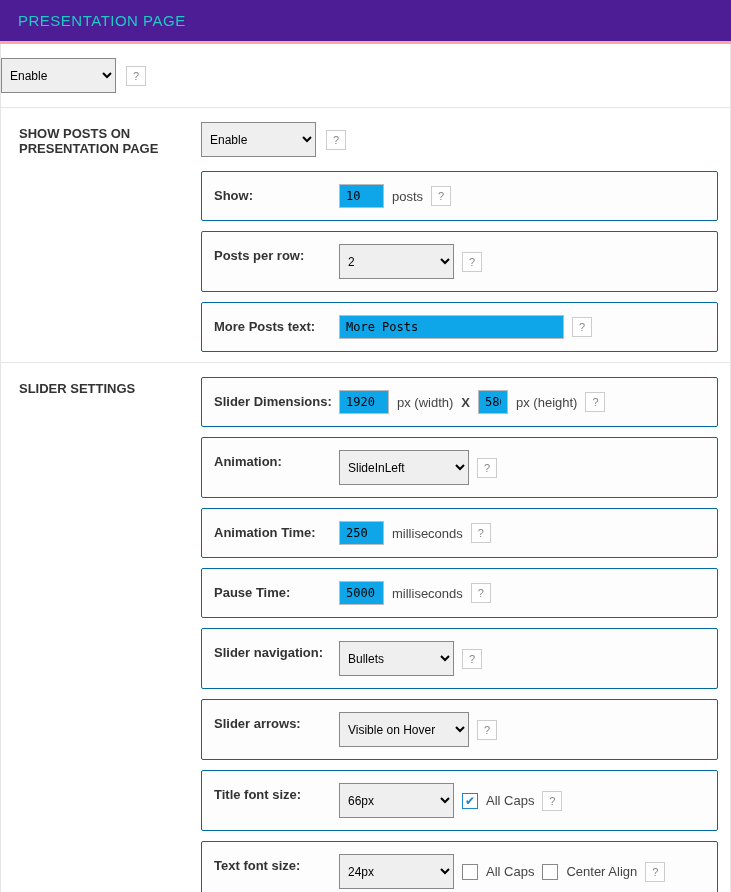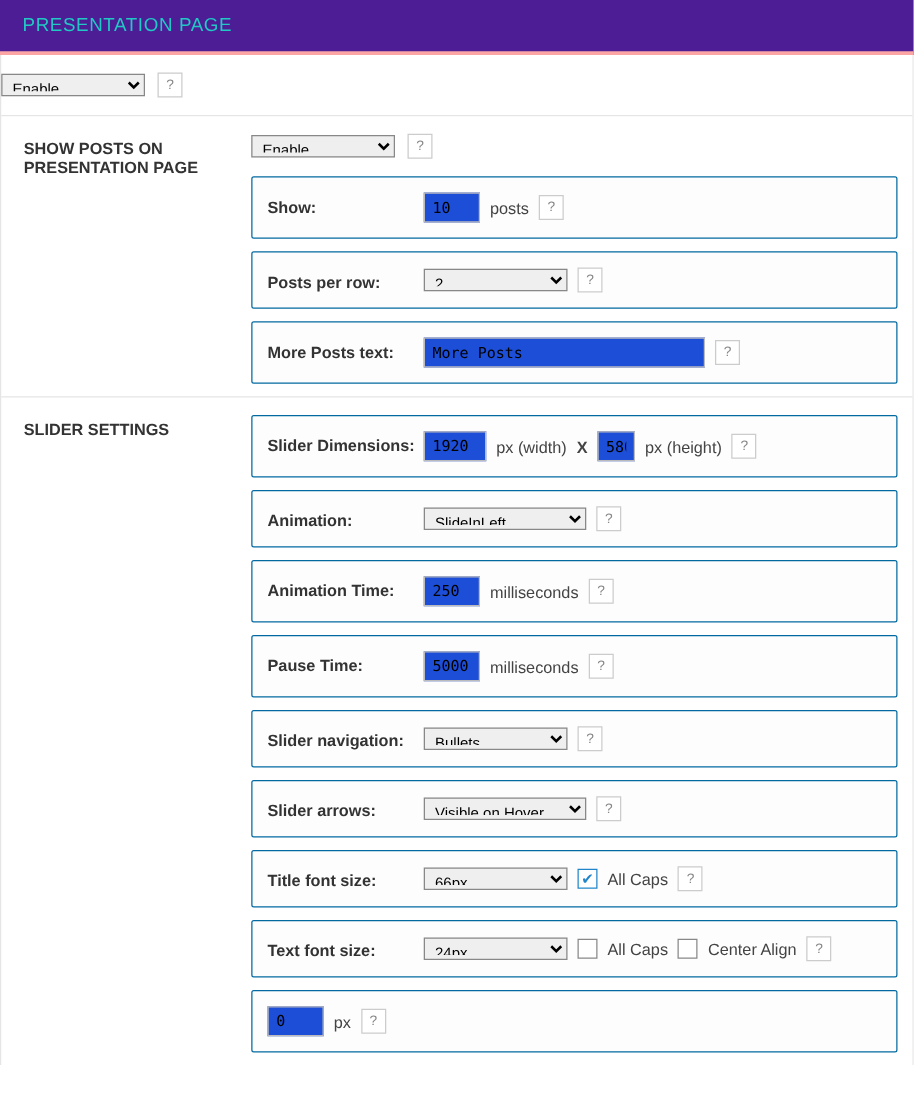--- a/index.html
+++ b/index.html
@@ -9,23 +9,23 @@
   .header-title { color: #21c9c5; font-size: 15px; font-weight: normal; letter-spacing: 0.5px; }
   .content { padding: 0; border-left:1px solid #e5e5e5; border-right:1px solid #e5e5e5; }
   .section { display: flex; border-bottom: 1px solid #e5e5e5; }
   .section-label { width: 200px; padding: 18px 14px 14px 18px; font-weight: bold; font-size: 13px; color: #333; text-transform: uppercase; flex-shrink:0; }
   .section-body { flex: 1; padding: 14px 12px 0 0; }
   .row-top { display: flex; align-items: center; gap: 10px; margin-bottom: 14px; }
   .sub { border:1px solid #0369a1; border-radius:2px; margin-bottom: 10px; background:#fdfdfd; }
   .sub-inner { display:flex; align-items:flex-start; padding:12px 12px; }
   .sub-label { width: 125px; font-weight: bold; font-size: 13px; color:#333; padding-top:4px; flex-shrink:0; }
   .sub-controls { display:flex; align-items:center; flex-wrap:wrap; gap:8px; }
-  select { font-family: Arial; font-size: 12px; padding: 3px 4px; border:1px solid #888; background:#efefef; height:18px; }
+  select { font-family: Arial; font-size: 12px; padding: 3px 4px; border:1px solid #888; background:#efefef; height:35px; }
   select.sm { width: 115px; }
-  input[type=text] { font-family: monospace; font-size: 12px; padding: 4px 6px; border:1px solid #bbb; height:24px; background:#1d4ed8; }
+  input[type=text] { font-family: monospace; font-size: 12px; padding: 4px 6px; border:1px solid #bbb; height:24px; background:#0ea5e9; }
   input.num { width: 45px; }
   input.wide { width: 225px; }
   .help { display:inline-flex; align-items:center; justify-content:center; width:20px; height:20px; border:1px solid #ccc; color:#888; font-size:11px; background:#fff; cursor:pointer; }
   .chk { width:16px; height:16px; border:1px solid #888; display:inline-flex; align-items:center; justify-content:center; background:#fff; font-size:12px; line-height:1; }
   .chk.on { color:#2186c9; border-color:#2186c9; }
   .label-inline { font-size:13px; color:#444; }
   .bold-sep { font-weight:bold; }
 </style>
 </head>
 <body>

